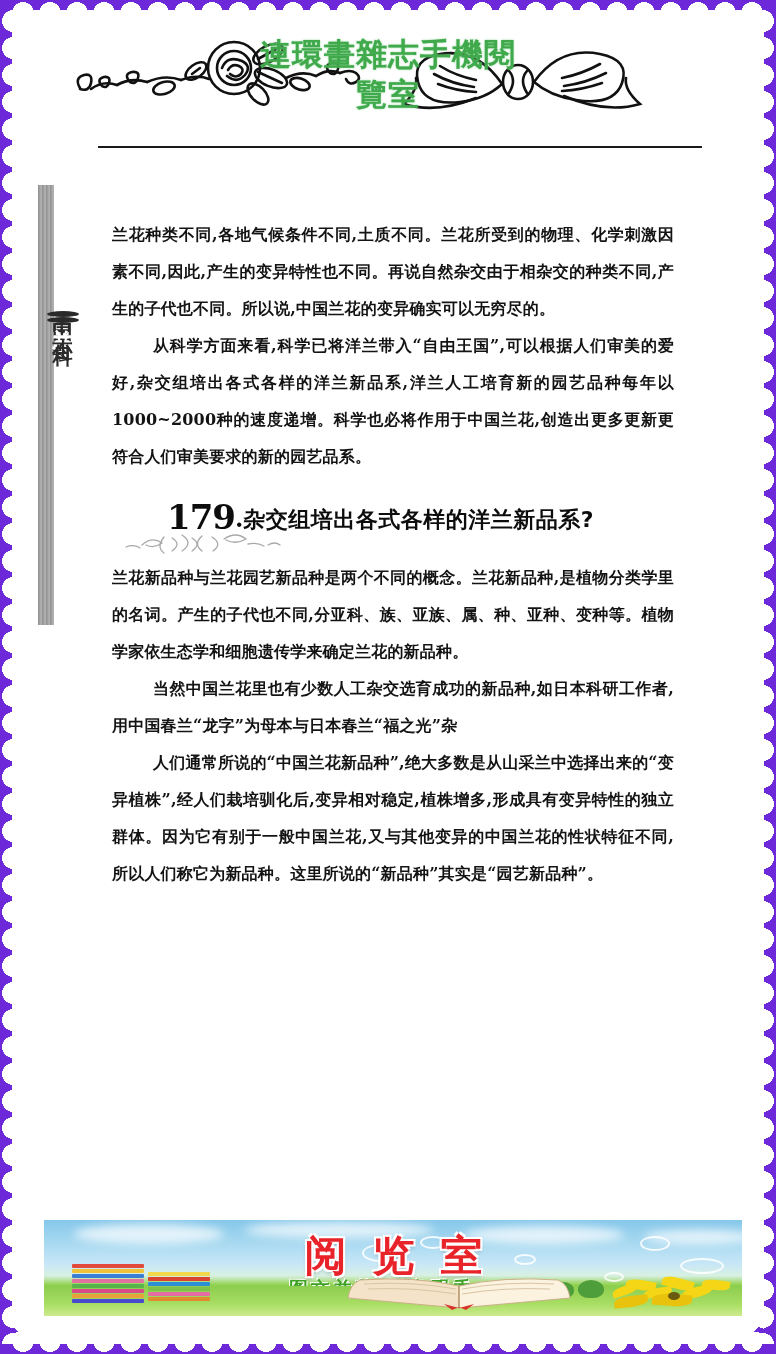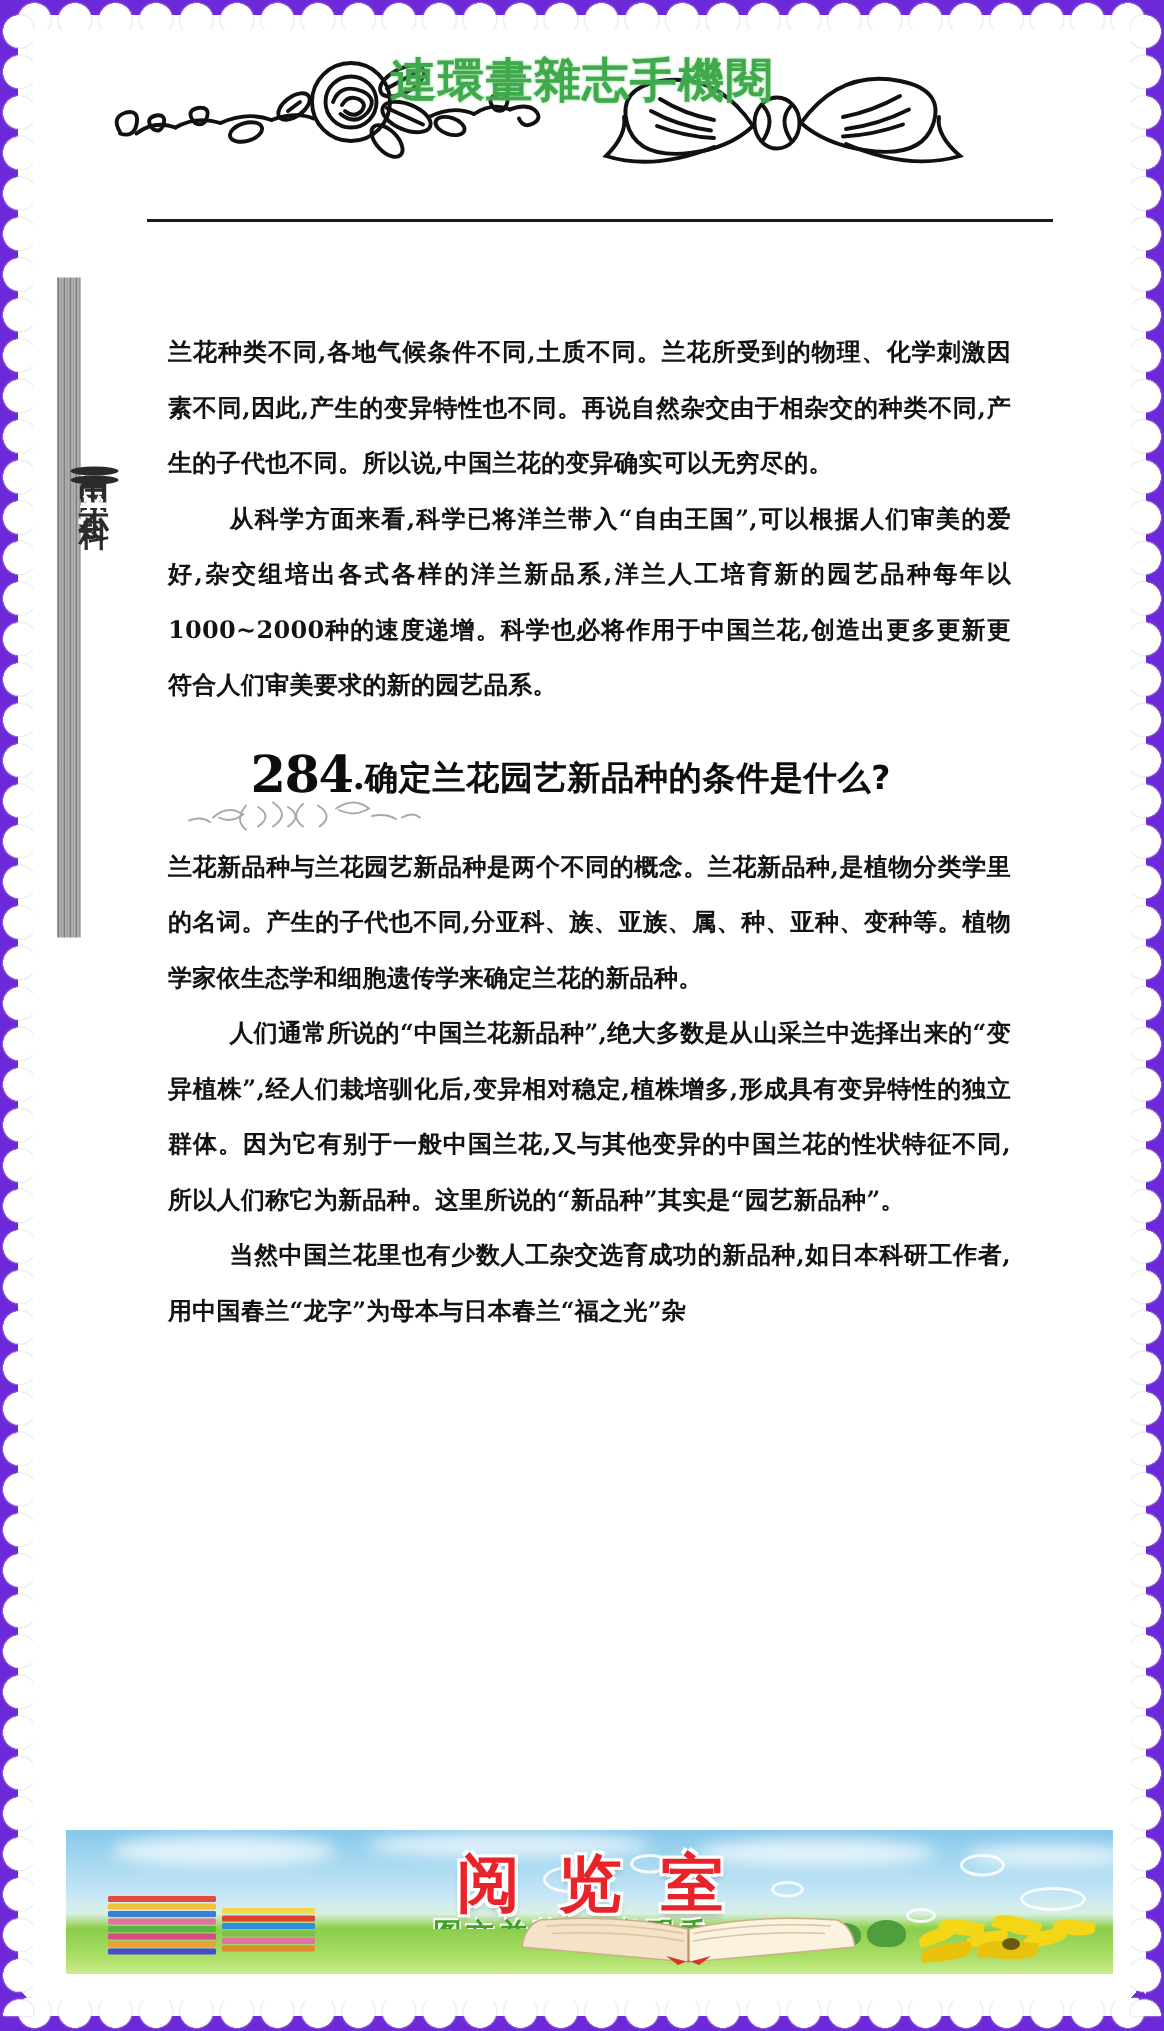--- a/index.html
+++ b/index.html
@@ -349,60 +349,61 @@
           <path d="M534 47 q-20 10 -42 13"></path>
           <path d="M530 57 q-20 7 -40 8"></path>
 
           <path d="M404 72 q-40 16 -72 6 q14 -14 12 -26"></path>
           <path d="M492 70 q42 18 76 8 q-16 -14 -14 -26"></path>
         </g>
       </svg>
 
       <div class="header-title">
         <div>連環畫雜志手機閱</div>
+        <div>覽室</div>
       </div>
     </div>
     <div class="header-rule"></div>
 
     <div class="spine">
       <div class="spine-bar"></div>
       <div class="spine-text">
         <span>中</span><span>国</span><span class="spine-char-dark">兰</span><span class="spine-char-dark">花</span><span>小</span><span>百</span><span>科</span>
       </div>
     </div>
 
     <div class="content">
 
       <p class="para no-indent">兰花种类不同,各地气候条件不同,土质不同。兰花所受到的物理、化学刺激因素不同,因此,产生的变异特性也不同。再说自然杂交由于相杂交的种类不同,产生的子代也不同。所以说,中国兰花的变异确实可以无穷尽的。</p>
       <p class="para">从科学方面来看,科学已将洋兰带入“自由王国”,可以根据人们审美的爱好,杂交组培出各式各样的洋兰新品系,洋兰人工培育新的园艺品种每年以1000~2000种的速度递增。科学也必将作用于中国兰花,创造出更多更新更符合人们审美要求的新的园艺品系。</p>
 
       <div class="section-heading">
         <div class="heading-inner">
-          <span class="heading-num">284</span><span class="heading-dot">.</span><span class="heading-text">确定兰花园艺新品种的条件是什么?</span>
+          <span class="heading-num">179</span><span class="heading-dot">.</span><span class="heading-text">杂交组培出各式各样的洋兰新品系?</span>
         </div>
         <svg class="heading-flourish" width="190" height="26" viewBox="0 0 190 26">
           <g fill="none" stroke="#333" stroke-width="1.3" stroke-linecap="round">
             <path d="M6 16 q8 -3 14 1"></path>
             <path d="M22 14 q10 -9 20 -2 q-8 6 -16 2"></path>
             <path d="M44 6 q-8 10 0 16"></path>
             <path d="M52 7 q10 6 0 13"></path>
             <path d="M62 4 q12 8 0 16"></path>
             <path d="M72 7 q10 6 0 13"></path>
             <path d="M82 5 q-9 8 0 15"></path>
             <path d="M92 6 q11 7 1 14"></path>
             <path d="M104 8 q12 -8 22 0 q-10 6 -20 1"></path>
             <path d="M128 13 q9 -2 16 2"></path>
             <path d="M148 14 q7 -4 12 0"></path>
           </g>
         </svg>
       </div>
 
       <p class="para no-indent">兰花新品种与兰花园艺新品种是两个不同的概念。兰花新品种,是植物分类学里的名词。产生的子代也不同,分亚科、族、亚族、属、种、亚种、变种等。植物学家依生态学和细胞遗传学来确定兰花的新品种。</p>
+      <p class="para">当然中国兰花里也有少数人工杂交选育成功的新品种,如日本科研工作者,用中国春兰“龙字”为母本与日本春兰“福之光”杂</p>
       <p class="para">人们通常所说的“中国兰花新品种”,绝大多数是从山采兰中选择出来的“变异植株”,经人们栽培驯化后,变异相对稳定,植株增多,形成具有变异特性的独立群体。因为它有别于一般中国兰花,又与其他变异的中国兰花的性状特征不同,所以人们称它为新品种。这里所说的“新品种”其实是“园艺新品种”。</p>
-      <p class="para">当然中国兰花里也有少数人工杂交选育成功的新品种,如日本科研工作者,用中国春兰“龙字”为母本与日本春兰“福之光”杂</p>
     </div>
 
 
     <div class="footer-banner">
 
       <div class="cloud-wisp" style="left:30px;  top:4px;  width:150px; height:20px;"></div>
       <div class="cloud-wisp" style="left:200px; top:2px;  width:190px; height:16px;"></div>
       <div class="cloud-wisp" style="left:420px; top:6px;  width:160px; height:18px;"></div>
       <div class="cloud-wisp" style="left:600px; top:10px; width:110px; height:14px;"></div>
 

